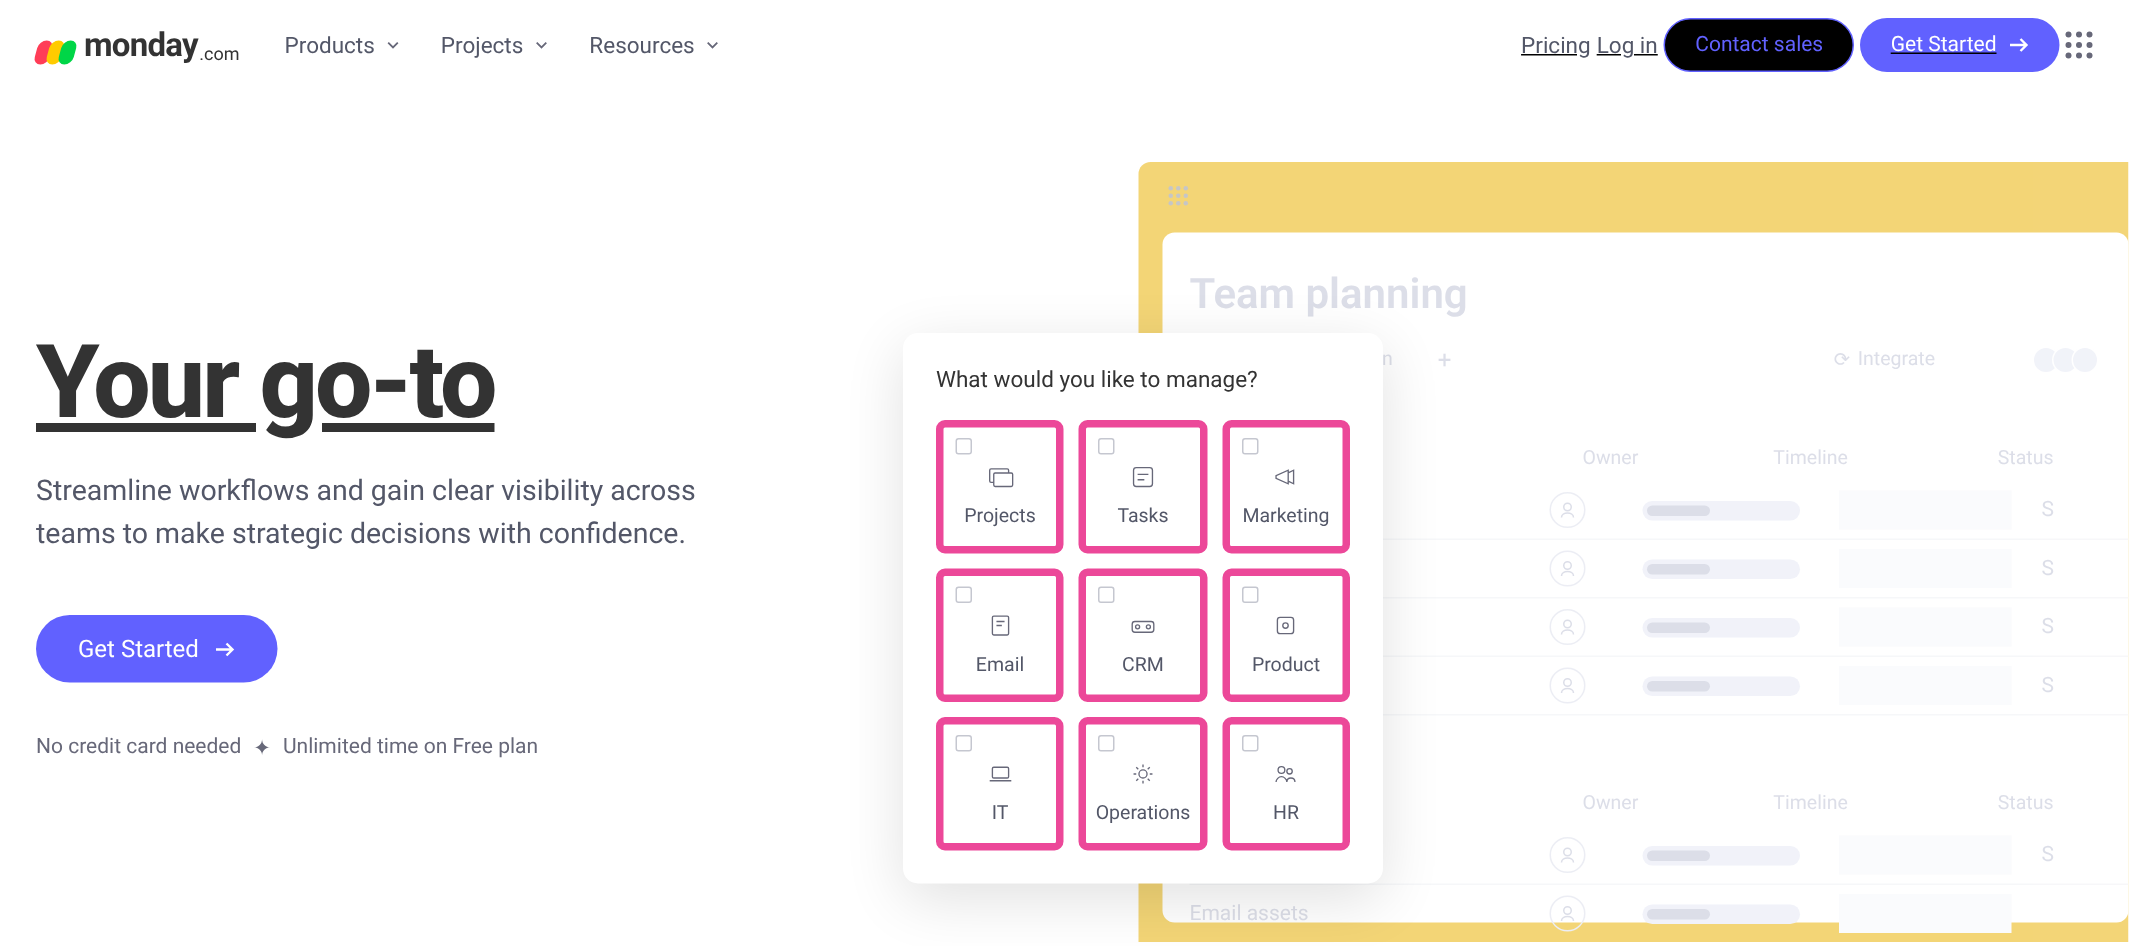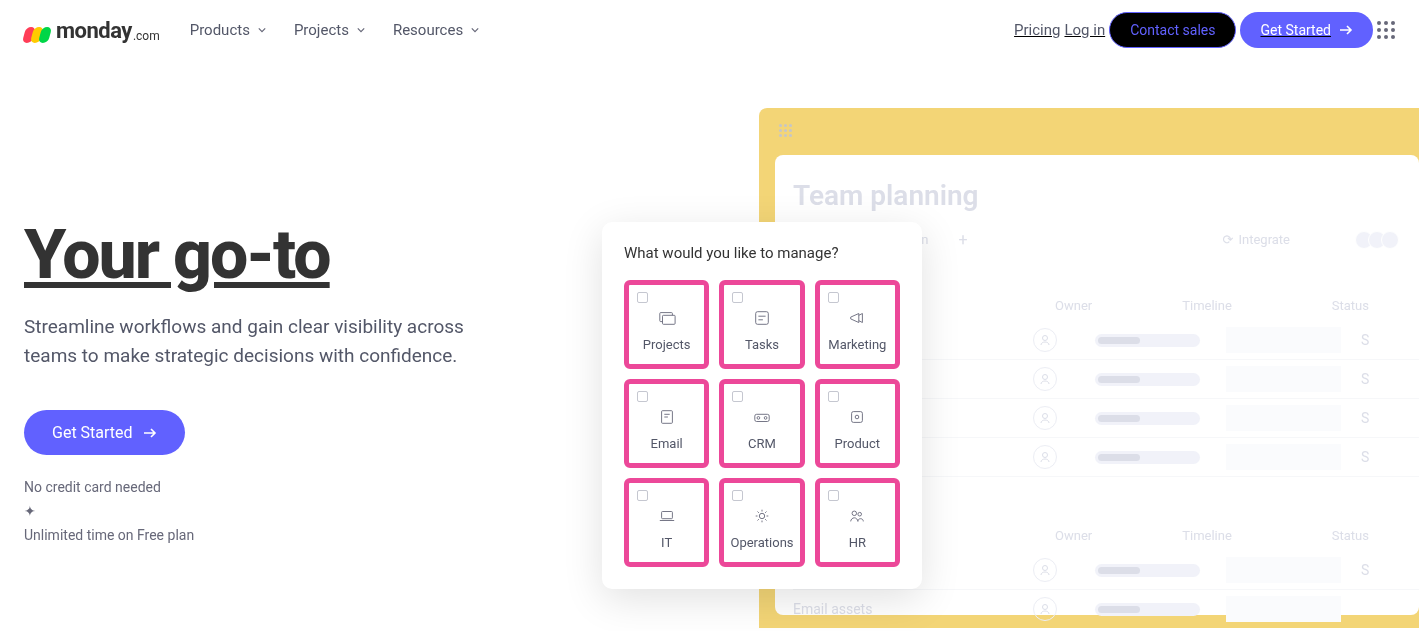--- a/index.html
+++ b/index.html
@@ -24,21 +24,21 @@
     .get-started-btn { background: #6161ff; color: #fff; padding: 10px 20px; border-radius: 20px; font-size: 14px; border: none; display: flex; align-items: center; gap: 8px; cursor: pointer; }
     .apps-icon { display: grid; grid-template-columns: repeat(3,4px); grid-template-rows: repeat(3,4px); gap: 3px; cursor: pointer; }
     .apps-dot { width: 4px; height: 4px; background: #676879; border-radius: 50%; }
     
     
     .hero { display: flex; padding: 0 24px; margin-top: 60px; position: relative; }
     .hero-left { width: 580px; padding-top: 100px; }
     .hero-title { font-size: 68px; font-weight: 800; color: #333; line-height: 1.05; letter-spacing: -2px; text-decoration: underline; }
     .hero-subtitle { font-size: 19px; color: #535768; margin-top: 22px; line-height: 1.5; max-width: 470px; }
     .hero-cta { background: #6161ff; color: #fff; padding: 13px 28px; border-radius: 25px; font-size: 16px; border: none; display: inline-flex; align-items: center; gap: 10px; margin-top: 40px; cursor: pointer; }
-    .fine-print { color: #676879; font-size: 14px; margin-top: 24px; display: flex; align-items: flex-start; gap: 8px; flex-direction: column; }
+    .fine-print { color: #676879; font-size: 14px; margin-top: 35px; display: flex; align-items: flex-start; gap: 8px; }
     .sep { color: #676879; }
     
     
     .preview { position: absolute; right: 0; top: 108px; width: 660px; height: 520px; background: #eab308; border-radius: 8px 0 0 0; padding: 16px 0 0 16px; opacity: 0.55; overflow: hidden; }
     .preview-dots { display: grid; grid-template-columns: repeat(3,3px); grid-template-rows: repeat(3,3px); gap: 2px; margin-bottom: 18px; margin-left: 4px; }
     .preview-dot { width: 3px; height: 3px; background: #999; border-radius: 50%; }
     .board { background: #fff; border-radius: 8px; padding: 24px 0 0 18px; height: 460px; }
     .board-title { font-size: 28px; font-weight: 600; color: #c0c4d6; margin-bottom: 18px; }
     .board-tabs { display: flex; gap: 30px; margin-bottom: 20px; color: #c0c4d6; font-size: 13px; align-items: center; }
     .board-tab { display: flex; align-items: center; gap: 5px; }

